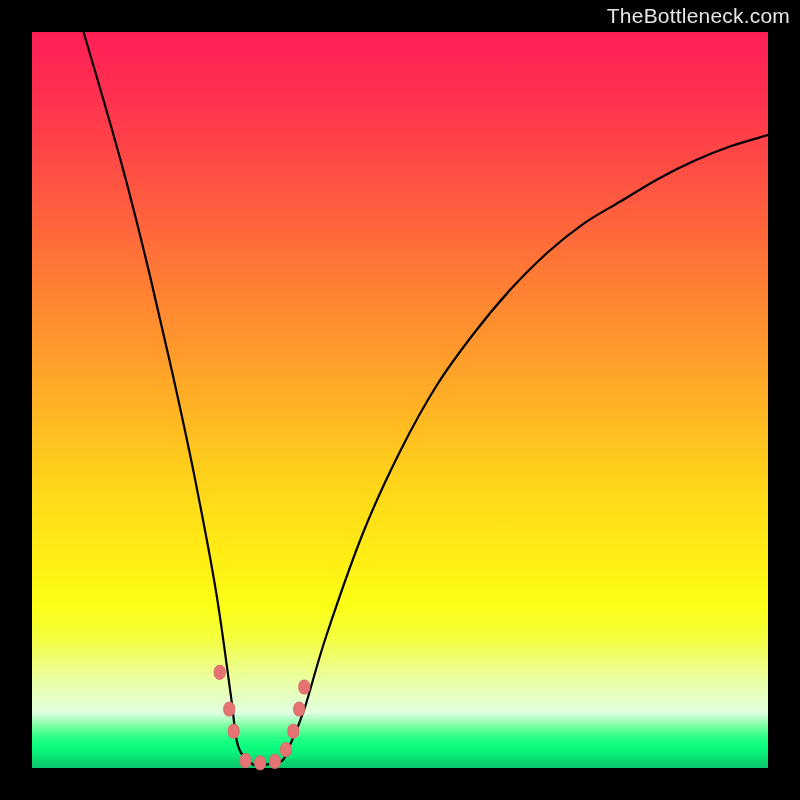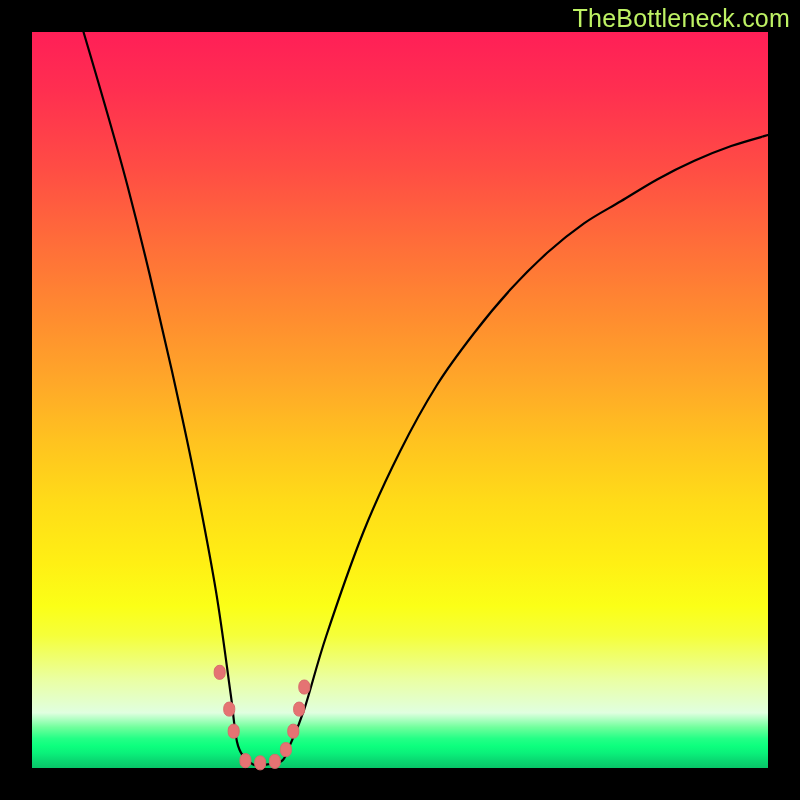--- a/index.html
+++ b/index.html
@@ -43,22 +43,22 @@
       #0dff7e 97%,
       #0af07a 98%,
       #09d871 99%,
       #08c568 100%
     );
   }
   .watermark {
     position: absolute;
     top: 4px;
     right: 10px;
-    color: #bef264;
-    font-size: 25px;
+    color: #e5e5e5;
+    font-size: 21px;
     letter-spacing: 0.2px;
     font-weight: 400;
     user-select: none;
     margin-left: 36px;
   }
   svg.curve {
     position: absolute;
     inset: 0;
     width: 736px;
     height: 736px;

